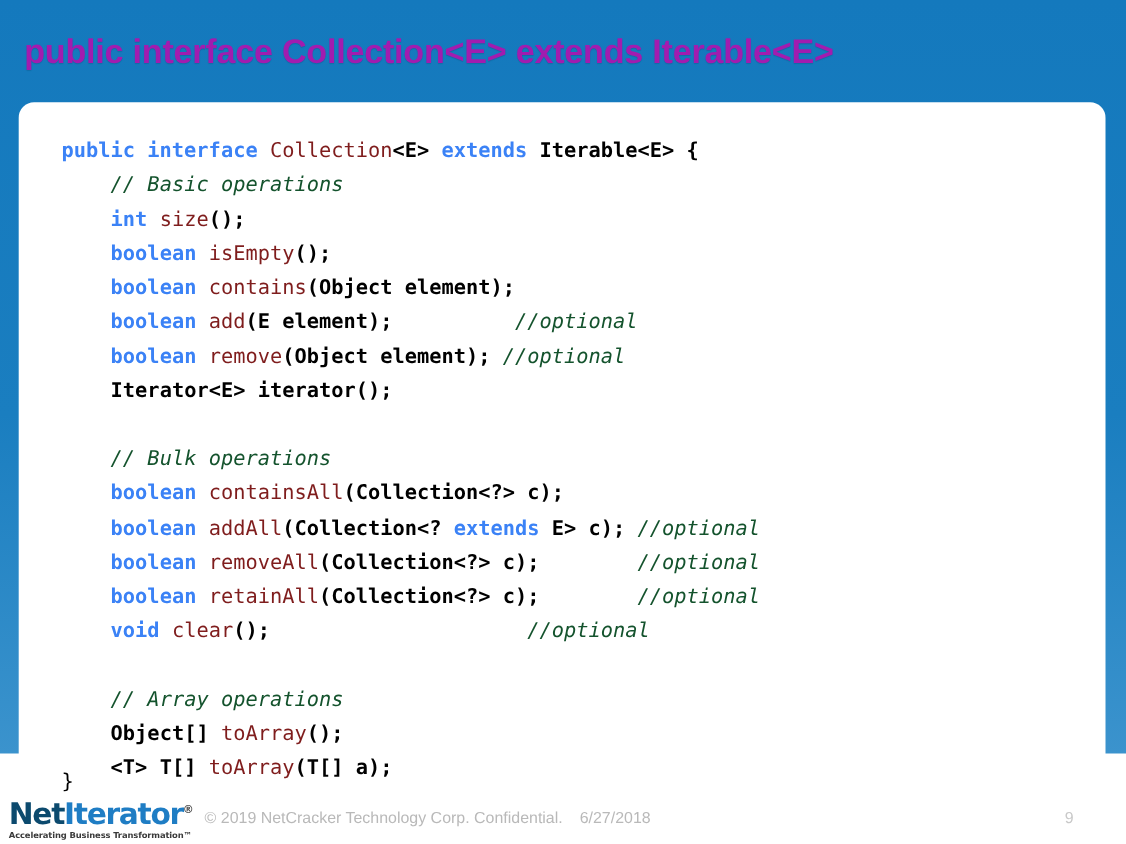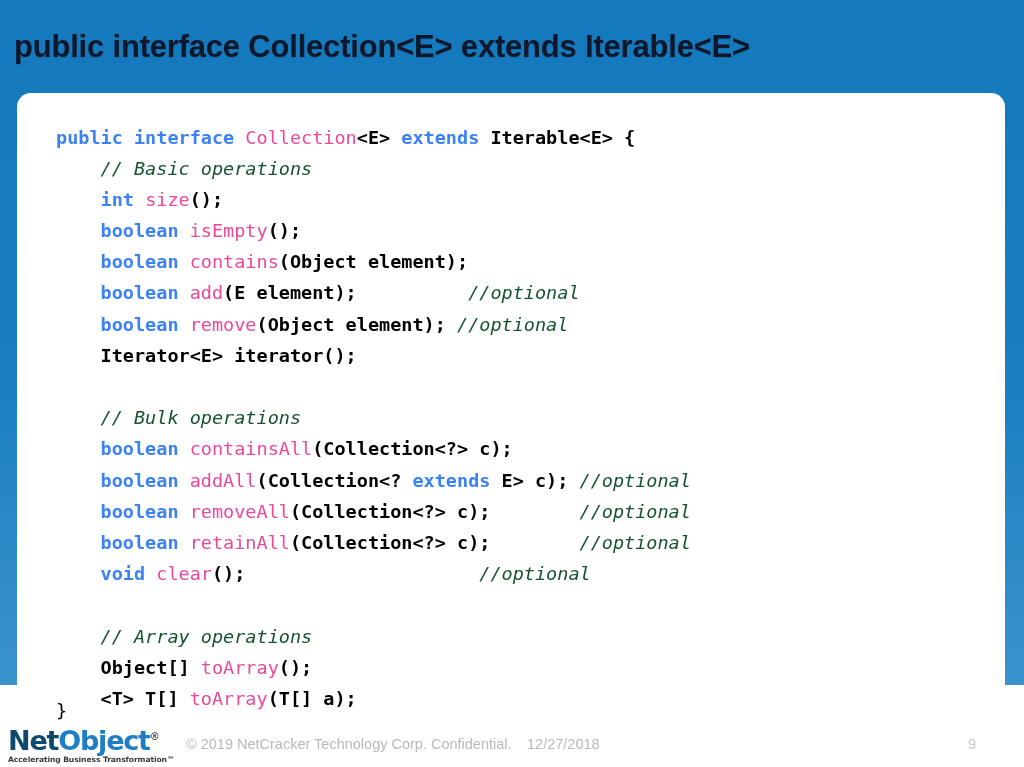--- a/index.html
+++ b/index.html
@@ -36,23 +36,23 @@
 
   #title-bar {
     position: absolute;
     left: 0; top: 0;
     width: 1024px;
     height: 93px;
     display: flex;
     align-items: center;
   }
   #slide-title {
-    margin: 0;
+    margin: 8px;
     padding: 0 0 0 14px;
-    color: #0f172a;
+    color: #a21caf;
     font-family: "Liberation Sans", sans-serif;
     font-weight: bold;
     font-size: 31px;
     line-height: 36px;
     letter-spacing: -0.2px;
     white-space: nowrap;
     text-shadow: 0 1px 1px rgba(0,0,0,0.12);
   }
 
   
@@ -80,21 +80,21 @@
   .code-line {
     height: 31.2px;
     white-space: pre;
   }
   .code-line.blank { height: 31.2px; }
 
   
   .tok-kw      { color: #3b82f6; font-weight: bold; }
   .tok-type    { color: #000000; font-weight: bold; }
   .tok-plain   { color: #000000; }
-  .tok-ident   { color: #ec4899; margin-top: 8px; }
+  .tok-ident   { color: #7f1d1d; margin-top: 8px; }
   .tok-comment { color: #14532d; font-style: italic; }
 
   
   #closing-brace {
     position: absolute;
     left: 56px;
     top: 700px;
     font-family: "DejaVu Sans Mono", "Liberation Mono", monospace;
     font-size: 18.5px;
     line-height: 22px;
@@ -190,26 +190,26 @@
   <div id="code-card">
     <pre id="code-block"><div class="code-line"><span class="tok-kw">public</span><span class="tok-plain"> </span><span class="tok-kw">interface</span><span class="tok-plain"> </span><span class="tok-ident">Collection</span><span class="tok-type">&lt;E&gt;</span><span class="tok-plain"> </span><span class="tok-kw">extends</span><span class="tok-plain"> </span><span class="tok-type">Iterable&lt;E&gt; {</span></div><div class="code-line"><span class="tok-plain">    </span><span class="tok-comment">// Basic operations</span></div><div class="code-line"><span class="tok-plain">    </span><span class="tok-kw">int</span><span class="tok-plain"> </span><span class="tok-ident">size</span><span class="tok-type">();</span></div><div class="code-line"><span class="tok-plain">    </span><span class="tok-kw">boolean</span><span class="tok-plain"> </span><span class="tok-ident">isEmpty</span><span class="tok-type">();</span></div><div class="code-line"><span class="tok-plain">    </span><span class="tok-kw">boolean</span><span class="tok-plain"> </span><span class="tok-ident">contains</span><span class="tok-type">(Object element);</span></div><div class="code-line"><span class="tok-plain">    </span><span class="tok-kw">boolean</span><span class="tok-plain"> </span><span class="tok-ident">add</span><span class="tok-type">(E element);</span><span class="tok-plain">          </span><span class="tok-comment">//optional</span></div><div class="code-line"><span class="tok-plain">    </span><span class="tok-kw">boolean</span><span class="tok-plain"> </span><span class="tok-ident">remove</span><span class="tok-type">(Object element);</span><span class="tok-plain"> </span><span class="tok-comment">//optional</span></div><div class="code-line"><span class="tok-plain">    </span><span class="tok-type">Iterator&lt;E&gt; iterator();</span></div><div class="code-line blank">&nbsp;</div><div class="code-line"><span class="tok-plain">    </span><span class="tok-comment">// Bulk operations</span></div><div class="code-line"><span class="tok-plain">    </span><span class="tok-kw">boolean</span><span class="tok-plain"> </span><span class="tok-ident">containsAll</span><span class="tok-type">(Collection&lt;?&gt; c);</span></div><div class="code-line"><span class="tok-plain">    </span><span class="tok-kw">boolean</span><span class="tok-plain"> </span><span class="tok-ident">addAll</span><span class="tok-type">(Collection&lt;? </span><span class="tok-kw">extends</span><span class="tok-type"> E&gt; c);</span><span class="tok-plain"> </span><span class="tok-comment">//optional</span></div><div class="code-line"><span class="tok-plain">    </span><span class="tok-kw">boolean</span><span class="tok-plain"> </span><span class="tok-ident">removeAll</span><span class="tok-type">(Collection&lt;?&gt; c);</span><span class="tok-plain">        </span><span class="tok-comment">//optional</span></div><div class="code-line"><span class="tok-plain">    </span><span class="tok-kw">boolean</span><span class="tok-plain"> </span><span class="tok-ident">retainAll</span><span class="tok-type">(Collection&lt;?&gt; c);</span><span class="tok-plain">        </span><span class="tok-comment">//optional</span></div><div class="code-line"><span class="tok-plain">    </span><span class="tok-kw">void</span><span class="tok-plain"> </span><span class="tok-ident">clear</span><span class="tok-type">();</span><span class="tok-plain">                     </span><span class="tok-comment">//optional</span></div><div class="code-line blank">&nbsp;</div><div class="code-line"><span class="tok-plain">    </span><span class="tok-comment">// Array operations</span></div><div class="code-line"><span class="tok-plain">    </span><span class="tok-type">Object[] </span><span class="tok-ident">toArray</span><span class="tok-type">();</span></div><div class="code-line"><span class="tok-plain">    </span><span class="tok-type">&lt;T&gt; T[] </span><span class="tok-ident">toArray</span><span class="tok-type">(T[] a);</span></div></pre>
   </div>
 
   <div id="closing-brace">}</div>
 
   <div id="footer">
 
     <div id="logo">
       <span id="logo-word">
-        <span id="logo-net">Net</span><span id="logo-cracker">Object</span><span id="logo-reg">®</span>
+        <span id="logo-net">Net</span><span id="logo-cracker">Iterator</span><span id="logo-reg">®</span>
       </span>
       <span id="logo-tagline">Accelerating Business Transformation™</span>
     </div>
 
     <div id="footer-copy">© 2019 NetCracker Technology Corp. Confidential.</div>
 
-    <div id="footer-date">12/27/2018</div>
+    <div id="footer-date">6/27/2018</div>
 
     <div id="footer-pagenum">9</div>
 
   </div>
 
 </div>
 
 </body></html>

